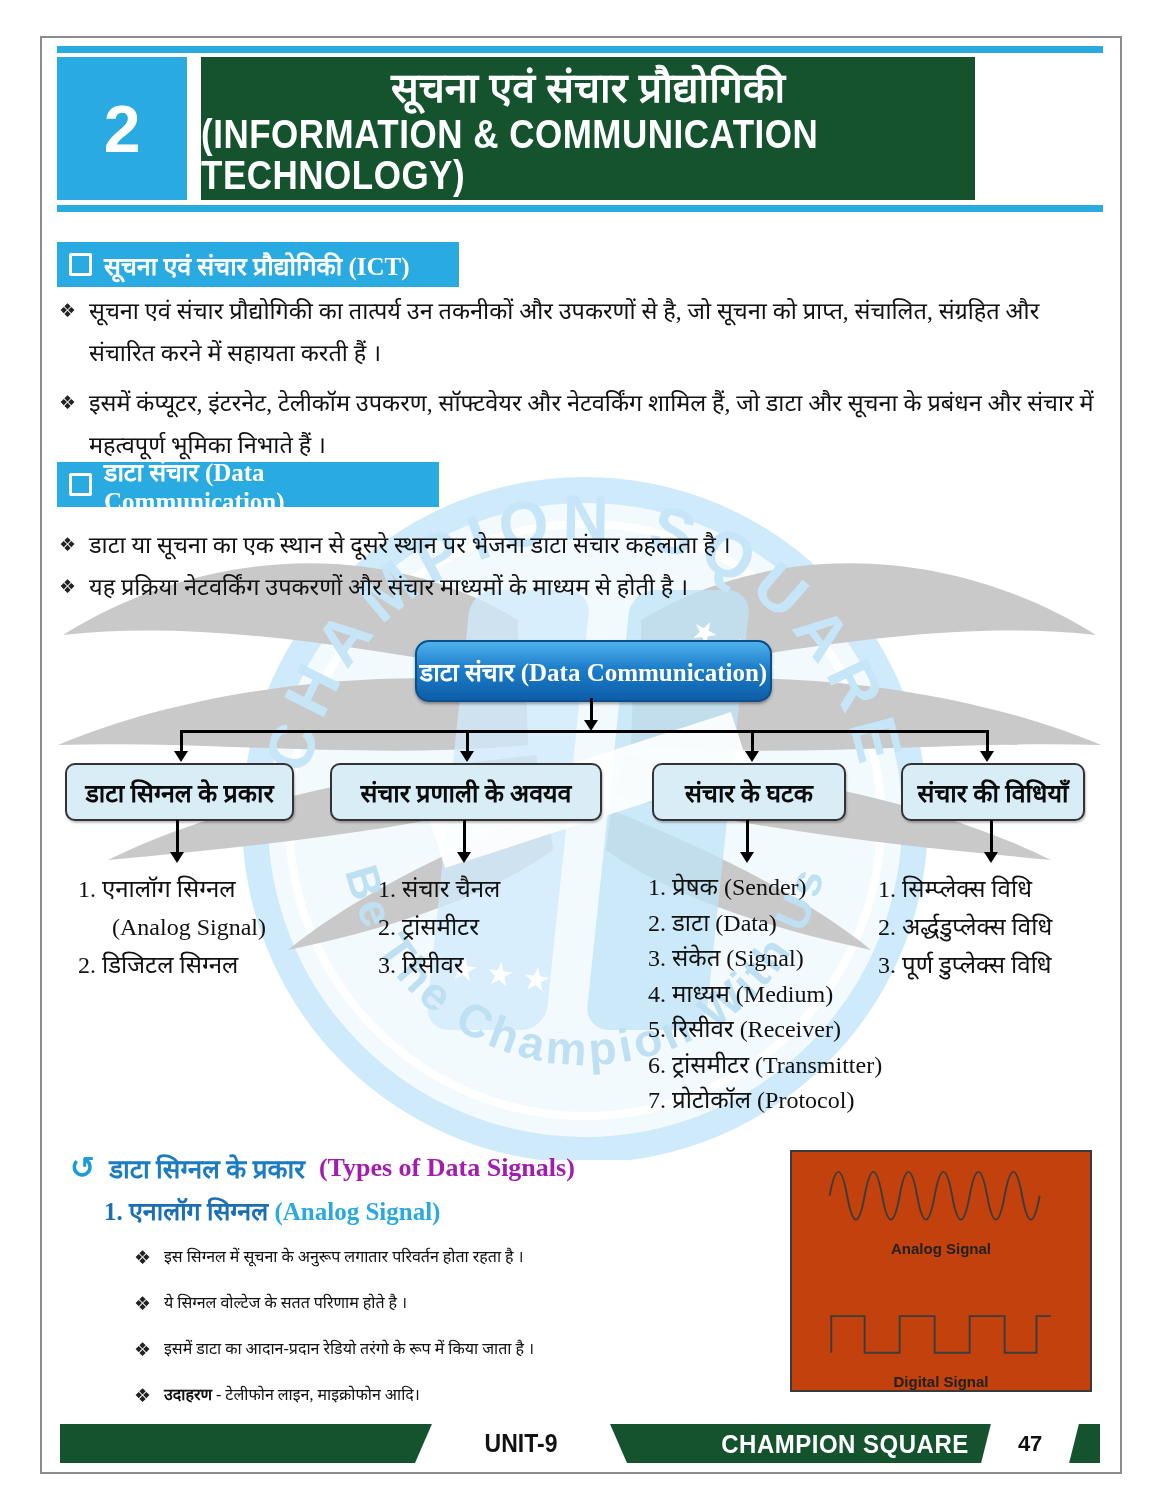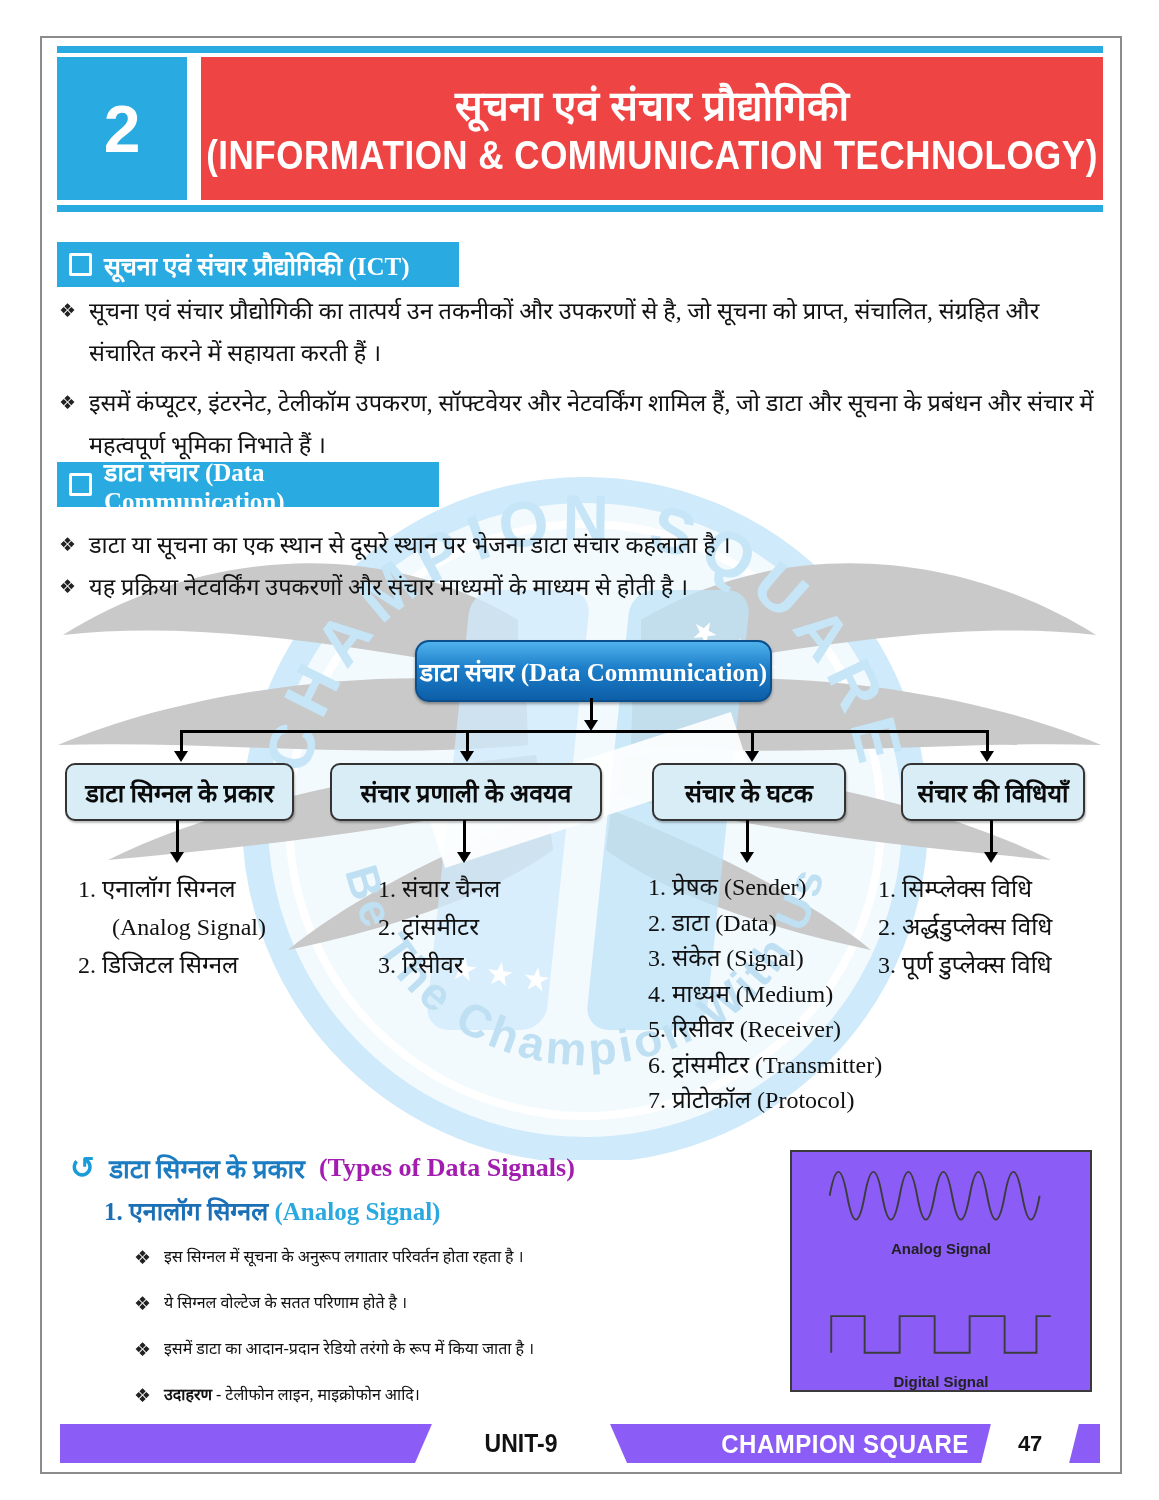--- a/index.html
+++ b/index.html
@@ -6,21 +6,21 @@
   body{width:1159px;height:1500px;position:relative;overflow:hidden;
        font-family:"Liberation Serif",serif;color:#111;}
   .page{position:absolute;left:40px;top:36px;width:1078px;height:1434px;
         border:2px solid #8c8c8c;background:#fff;overflow:hidden;}
 
   
   .hr-blue{position:absolute;left:15px;width:1046px;height:7px;background:#29ABE2;}
   .chapter-box{position:absolute;left:15px;top:19px;width:130px;height:143px;background:#29ABE2;
                display:flex;align-items:center;justify-content:center;}
   .chapter-box span{color:#fff;font-family:"Liberation Sans",sans-serif;font-weight:bold;font-size:66px;}
-  .title-box{position:absolute;left:159px;top:19px;width:902px;height:143px;background:#ef4444;
+  .title-box{position:absolute;left:159px;top:19px;width:774px;height:143px;background:#14532d;
              display:flex;flex-direction:column;align-items:center;justify-content:center;gap:10px;}
   .title-hi{color:#fff;font-weight:bold;font-size:41px;line-height:1.0;
             font-family:"Liberation Sans",sans-serif;}
   .title-en{color:#fff;font-weight:bold;font-size:35px;letter-spacing:.5px;line-height:1.0;
             font-family:"Liberation Sans",sans-serif;transform:scaleY(1.15);}
 
   
   .sec-head{position:absolute;left:15px;height:45px;background:#29ABE2;color:#fff;
             display:flex;align-items:center;gap:12px;padding:0 18px 0 12px;box-sizing:border-box;
             font-weight:bold;font-size:25px;}
@@ -58,25 +58,25 @@
   .loop-icon{color:#1a9cd8;font-size:30px;font-weight:bold;line-height:1;font-family:"DejaVu Sans",sans-serif;}
   .types-head .hi{color:#1b7cc2;}
   .types-head .en{color:#a21caf;}
   .types-sub{position:absolute;left:62px;top:1155px;font-weight:bold;font-size:25px;text-align:right;}
   .types-sub .num,.types-sub .hi{color:#1b6fb5;}
   .types-sub .en{color:#2aa9e0;}
   .ex-lead{font-weight:bold;}
 
   
   .figure{position:absolute;left:748px;top:1112px;width:302px;height:242px;border:2px solid #3a3a3a;
-          background:#8b5cf6;box-sizing:border-box;display:flex;flex-direction:column;align-items:center;gap:8px;}
+          background:#c2410c;box-sizing:border-box;display:flex;flex-direction:column;align-items:center;gap:8px;}
   .fig-label{font-family:"Liberation Sans",sans-serif;font-weight:bold;font-size:15px;color:#222;}
 
   
-  .footer{position:absolute;left:18px;top:1386px;width:1040px;height:39px;background:#8b5cf6;}
+  .footer{position:absolute;left:18px;top:1386px;width:1040px;height:39px;background:#14532d;}
   .unit-tab{position:absolute;left:355px;top:0;width:212px;height:39px;background:#fff;
             clip-path:polygon(8% 0,92% 0,100% 100%,0 100%);
             display:flex;align-items:center;justify-content:center;}
   .unit-tab span{font-family:"Liberation Sans",sans-serif;font-weight:bold;font-size:23px;color:#111;transform:scaleY(1.1);}
   .brand{position:absolute;left:640px;top:0;width:290px;height:39px;display:flex;align-items:center;justify-content:center;
          color:#fff;font-family:"Liberation Sans",sans-serif;font-weight:bold;font-size:24px;letter-spacing:.5px;transform:scaleY(1.1);}
   .page-tab{position:absolute;left:926px;top:0;width:88px;height:39px;background:#fff;transform:skewX(-14deg);
             display:flex;align-items:center;justify-content:center;}
   .page-tab span{font-family:"Liberation Sans",sans-serif;font-weight:bold;font-size:22px;color:#111;transform:skewX(14deg);}
 

